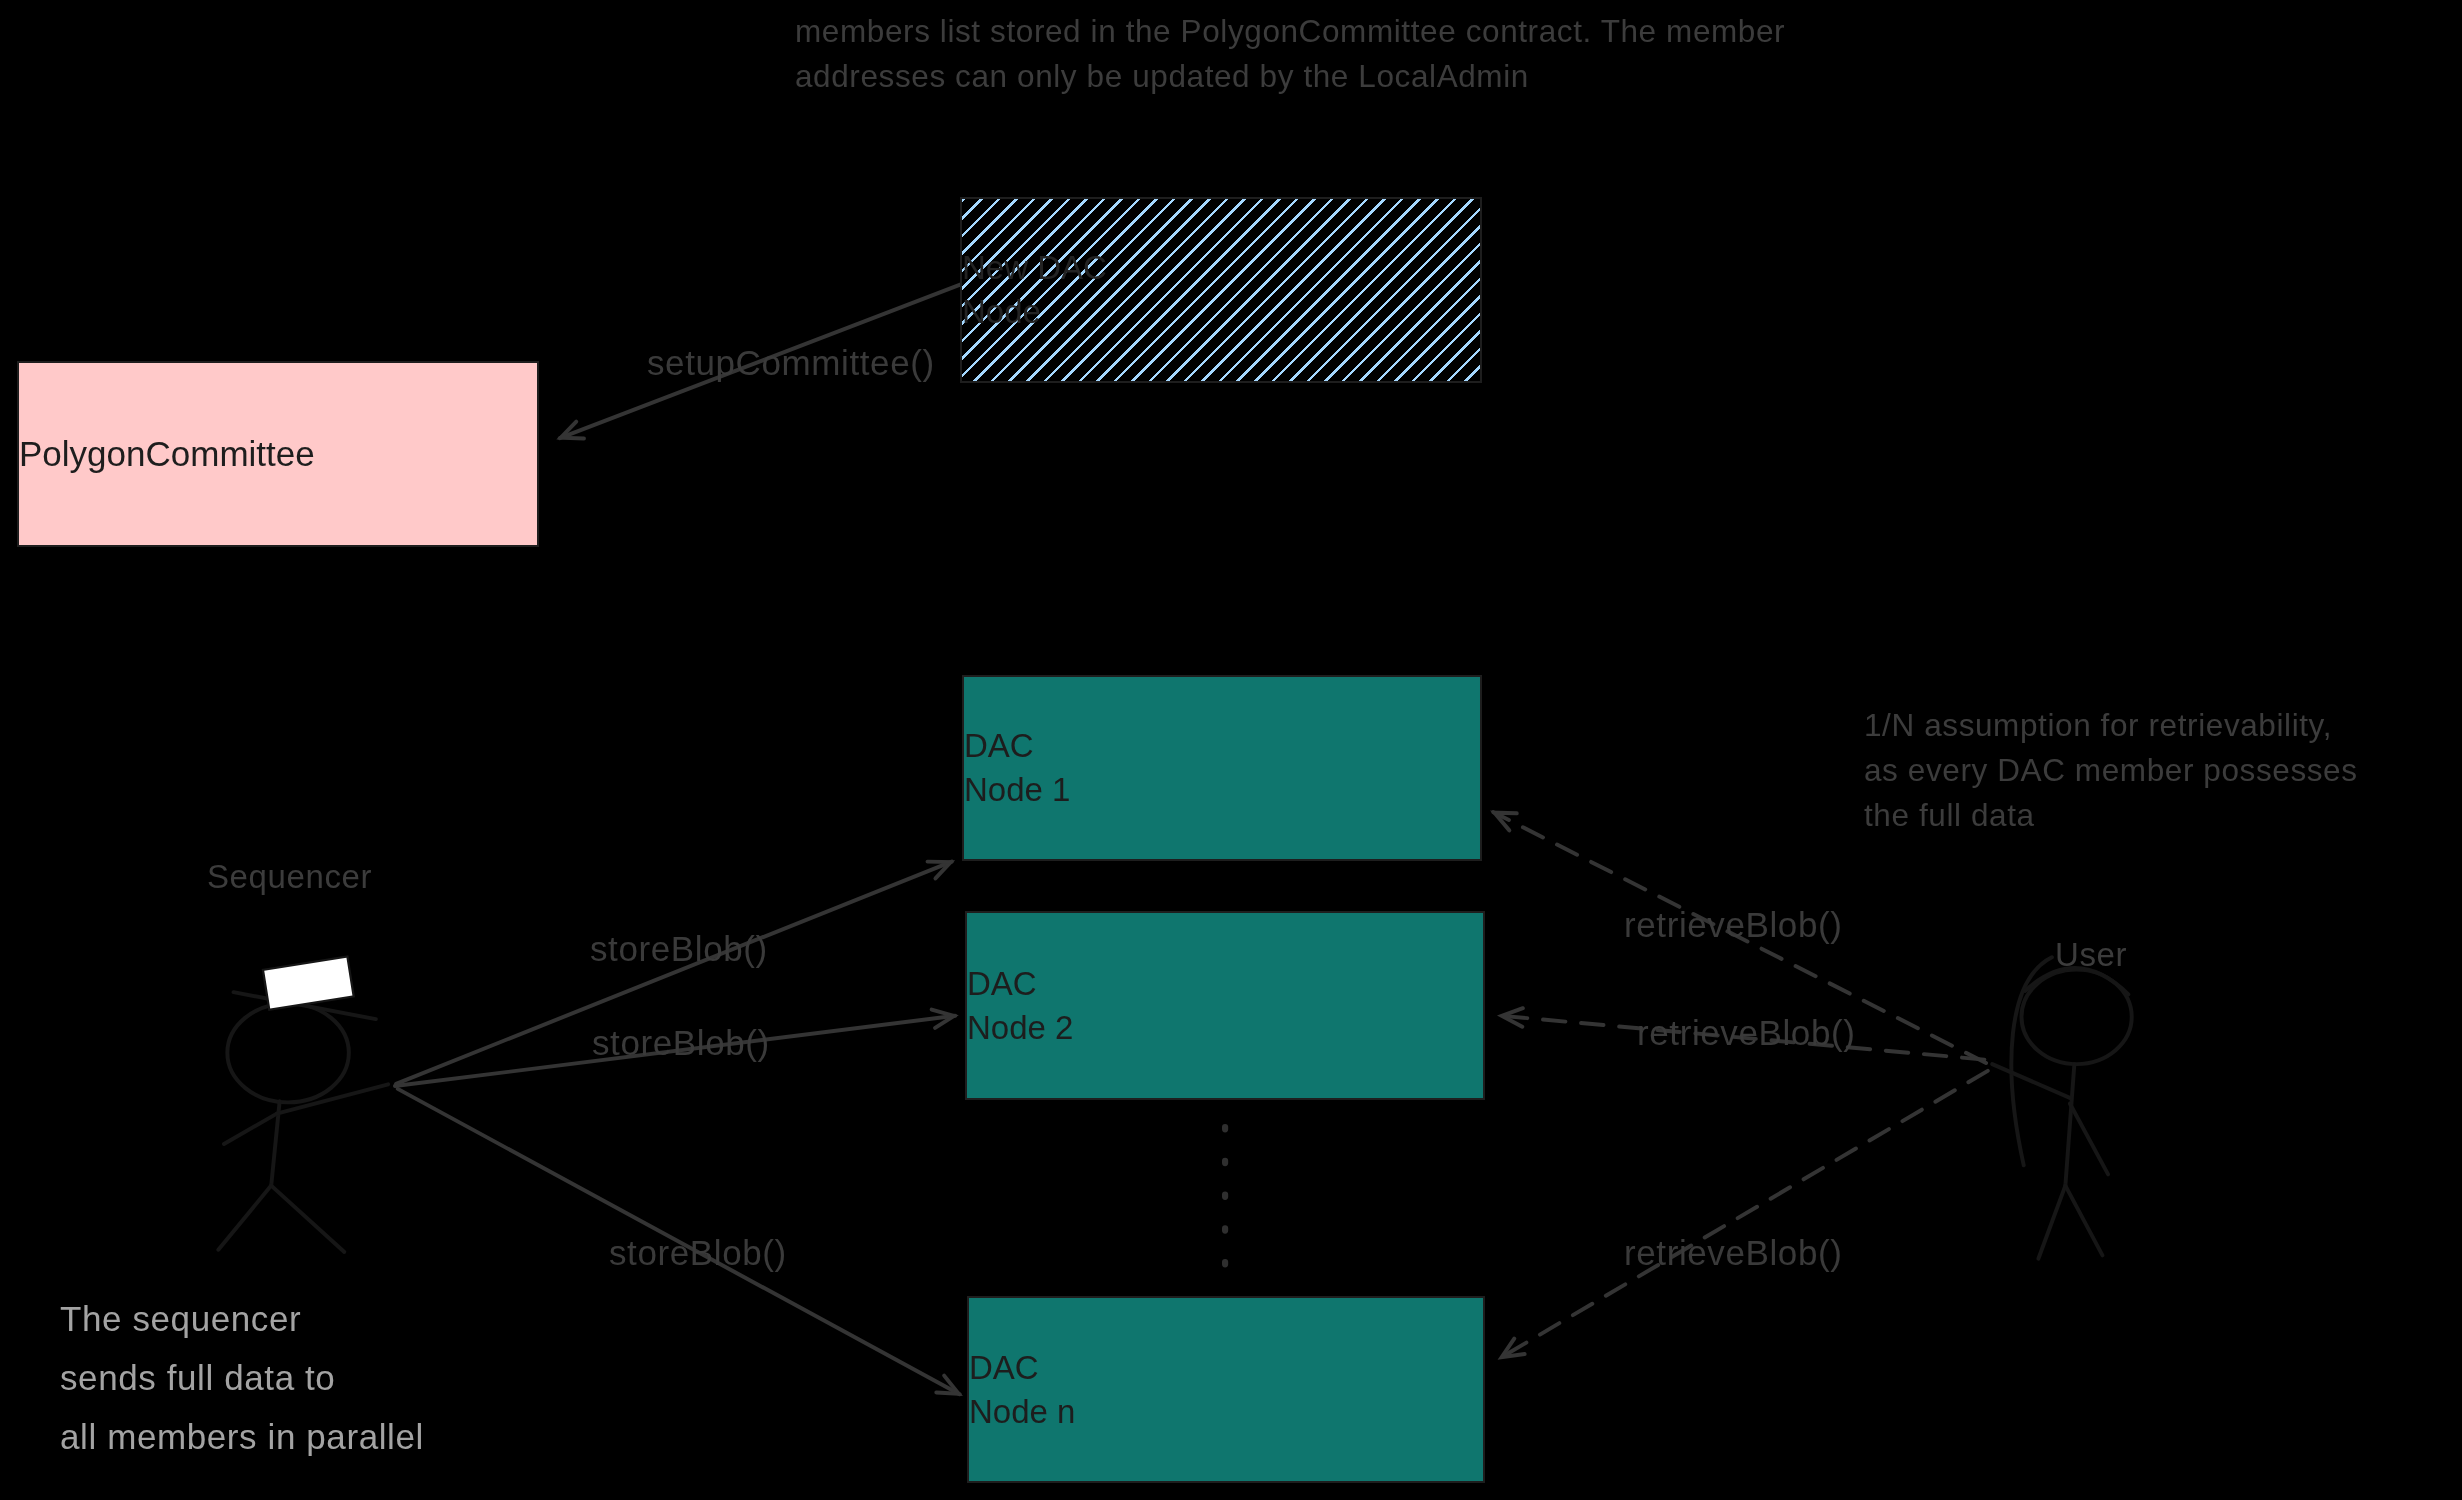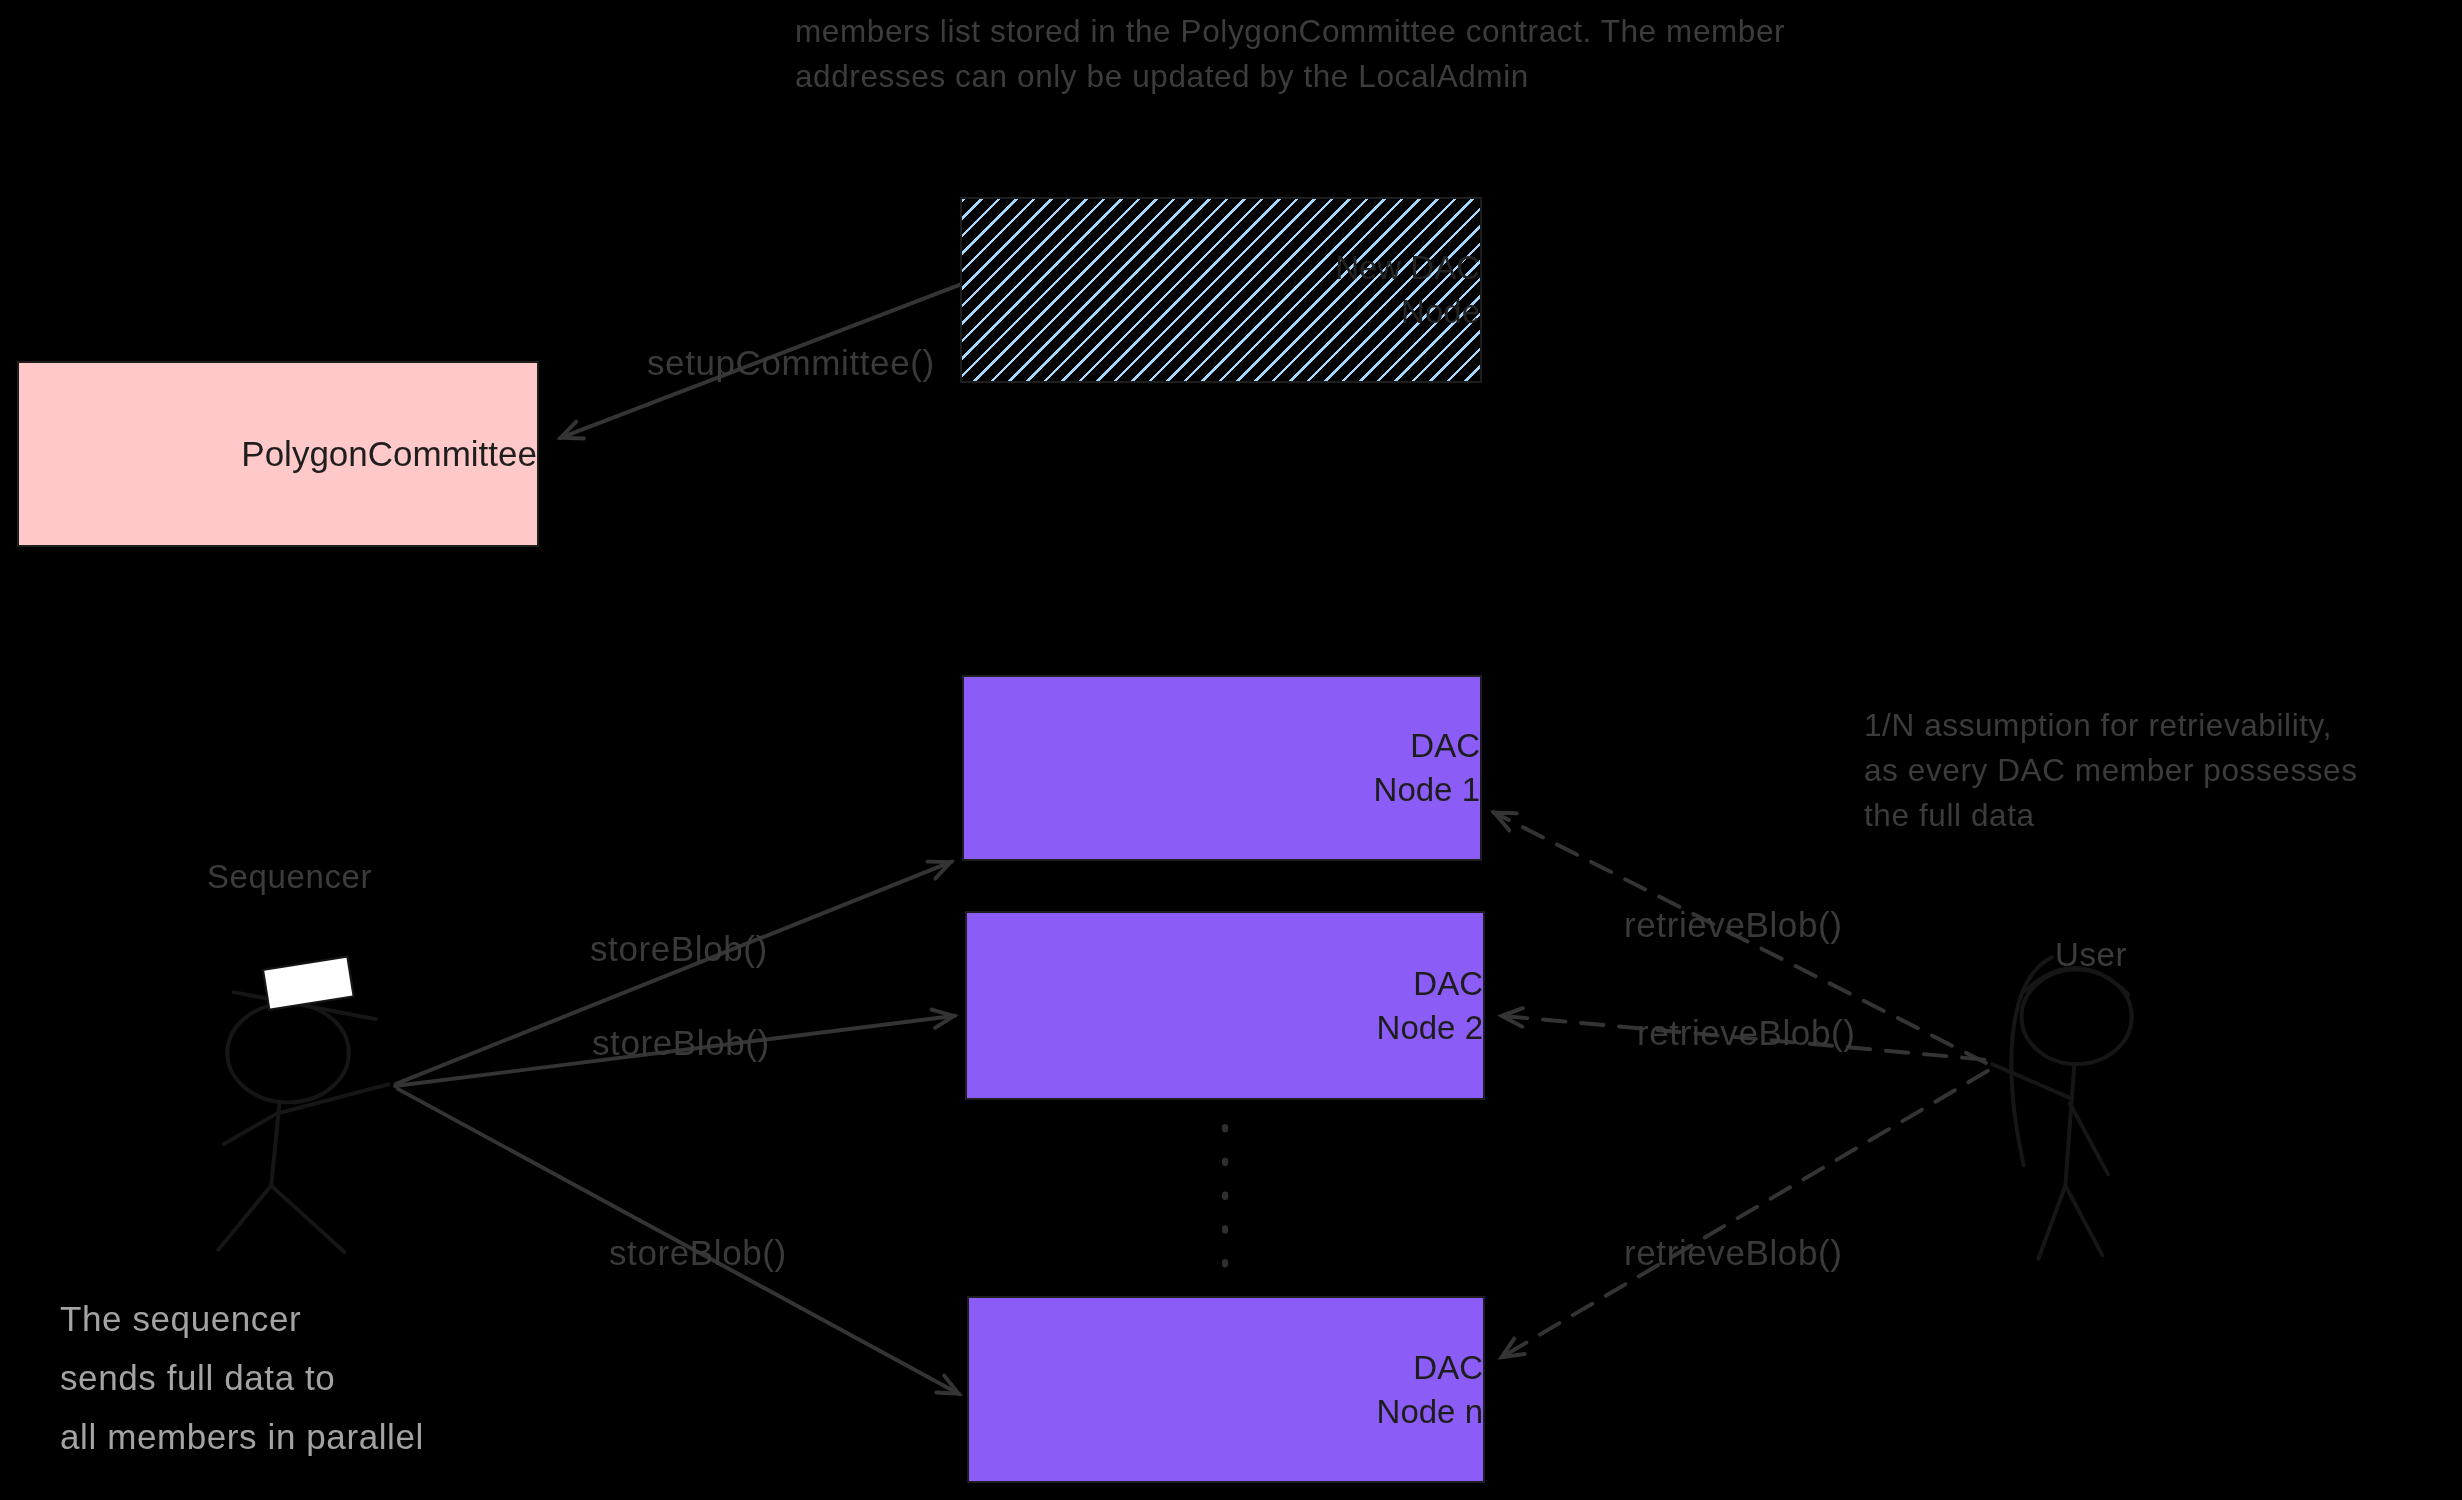--- a/index.html
+++ b/index.html
@@ -4,23 +4,23 @@
 <style>
   html,body{margin:0;padding:0;background:#000;}
   #stage{position:relative;width:2462px;height:1500px;background:#000000;overflow:hidden;
          font-family:"Liberation Sans",sans-serif;}
   .abs{position:absolute;}
   .note{color:#3c3c3c;font-size:31.5px;line-height:45px;white-space:nowrap;letter-spacing:0.6px;}
   .note-big{color:#a3a3a3;font-size:35px;line-height:59px;white-space:nowrap;letter-spacing:0.6px;}
   .edge-label{color:#3a3a3a;font-size:35px;white-space:nowrap;letter-spacing:0.6px;}
   .actor-label{color:#3c3c3c;font-size:33px;white-space:nowrap;letter-spacing:0.6px;}
   .dbox{position:absolute;box-sizing:border-box;border:2.8px solid #1e1e1e;
-        display:flex;flex-direction:column;align-items:flex-end;justify-content:center;}
+        display:flex;flex-direction:column;align-items:flex-start;justify-content:center;}
   .dbox .bl{color:#1d1d1d;font-size:33px;line-height:44px;text-align:center;white-space:nowrap;}
-  .fill-blue{background:#8b5cf6;}
+  .fill-blue{background:#0f766e;}
   .fill-pink{background:#ffc9c9;}
   .fill-hatch{background:repeating-linear-gradient(135deg,#a5d8ff 0 2.5px,transparent 2.5px 12.4px);}
   .fill-hatch .bl{color:#232323;}
   .pc-label{color:#1e1e1e;font-size:35px;white-space:nowrap;}
   svg{position:absolute;left:0;top:0;}
   .solid-arrow{stroke:#343434;stroke-width:7;fill:none;stroke-linecap:round;}
   .dashed-arrow{stroke:#343434;stroke-width:7;fill:none;stroke-linecap:round;stroke-dasharray:40 28;}
   .dots{stroke:#2f2f2f;stroke-width:11;fill:none;stroke-linecap:round;stroke-dasharray:4 56;}
   .figure{stroke:#161616;stroke-width:7;fill:none;stroke-linecap:round;}
 </style>

